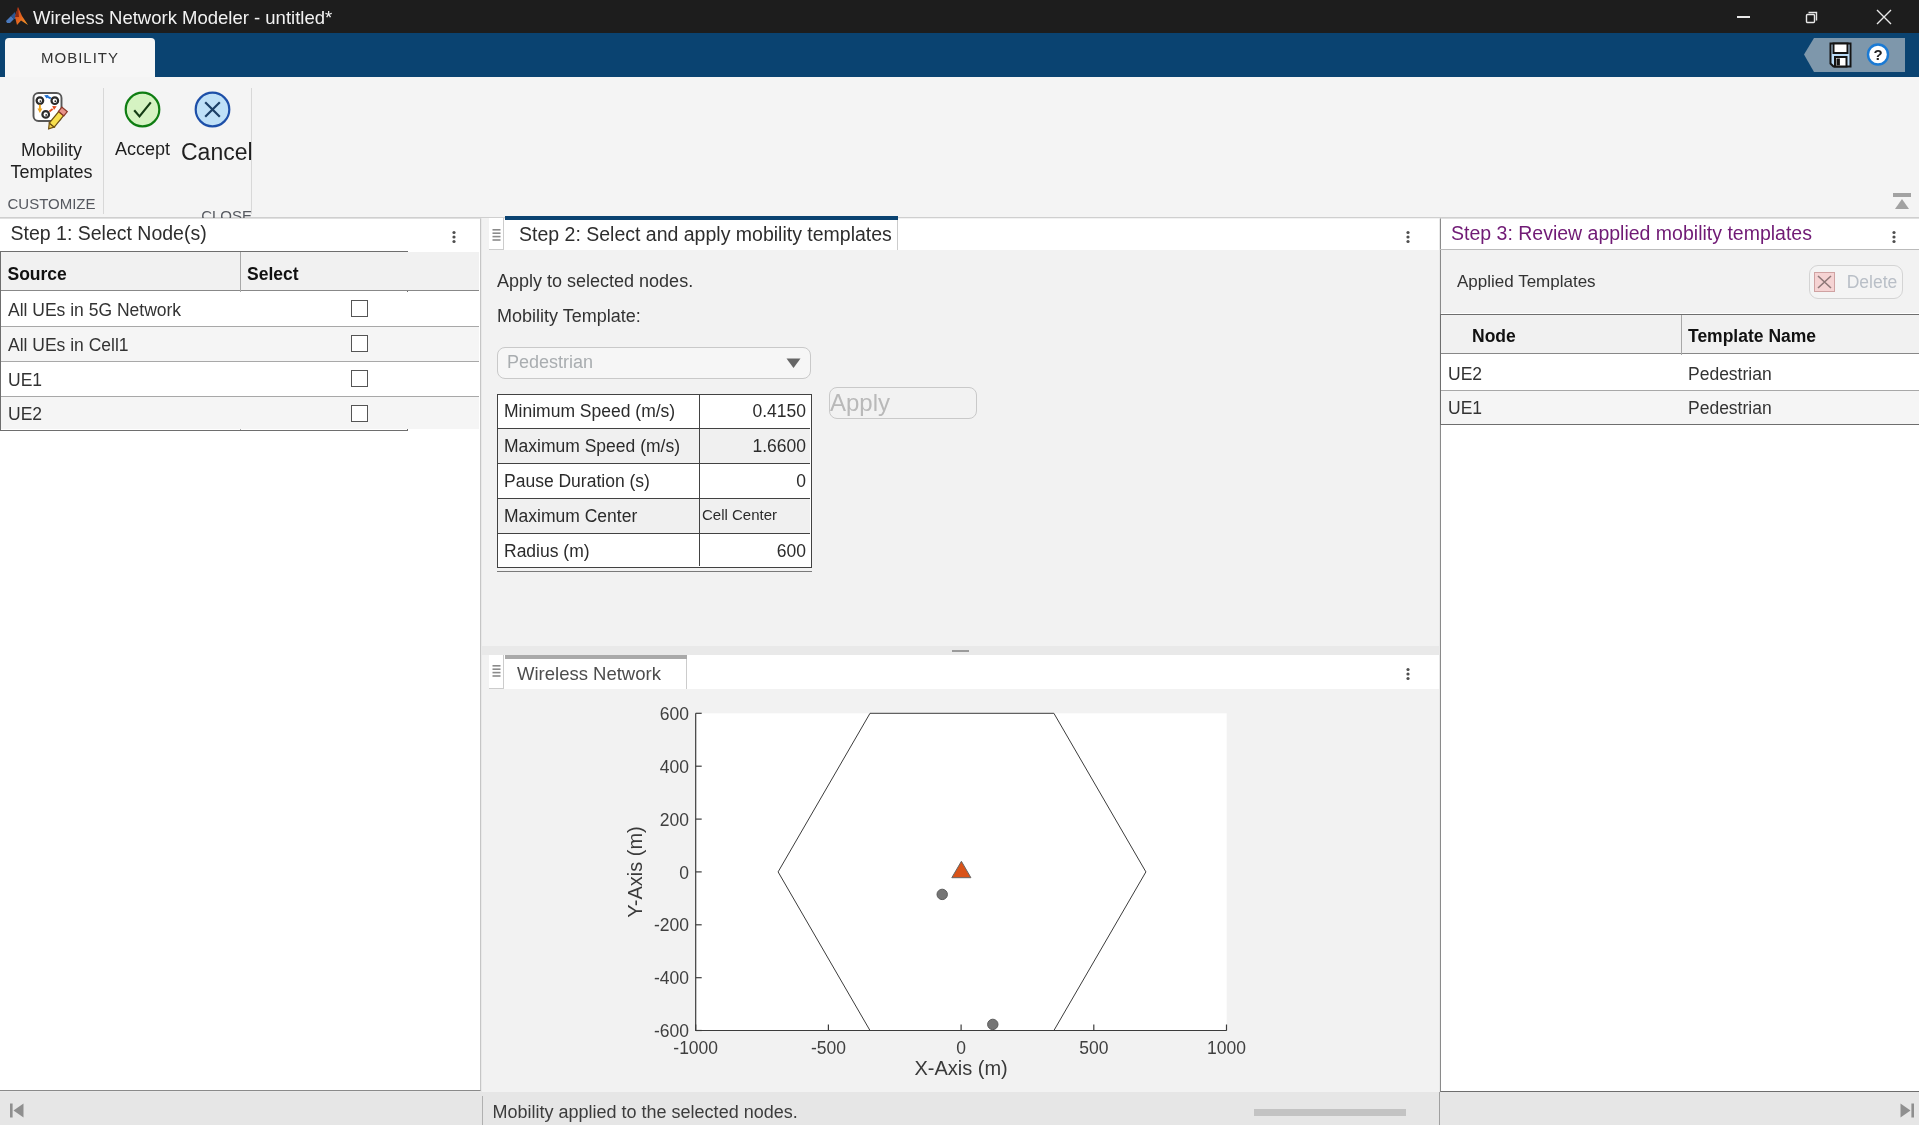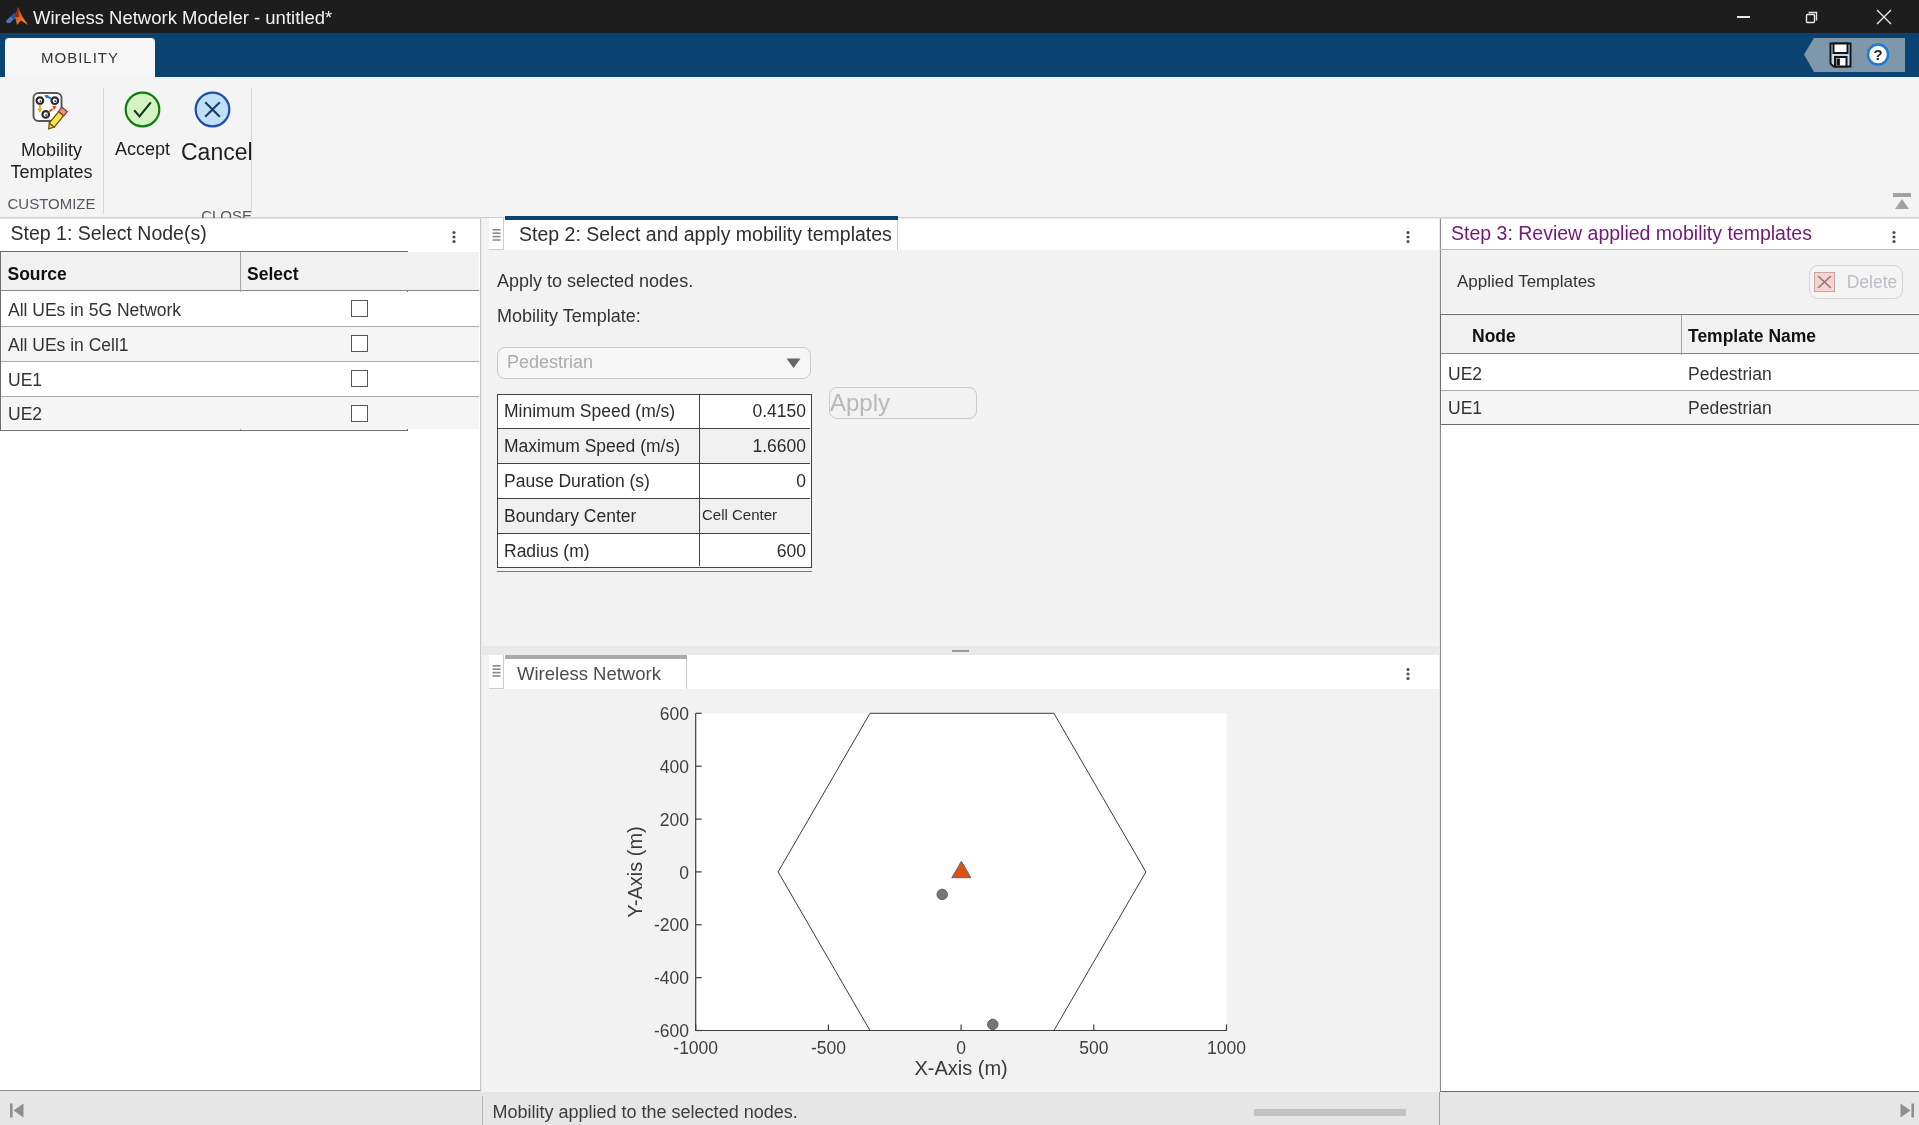--- a/index.html
+++ b/index.html
@@ -172,21 +172,21 @@
   <div class="abs" style="left:0;top:33.3px;width:312px;height:35.3px;background:#f0f0f0;"></div>
   <div class="abs" style="left:0;top:103.7px;width:312px;height:35.3px;background:#f0f0f0;"></div>
   <div class="abs" style="left:200.5px;top:0;width:1px;height:171px;background:#424242;"></div>
   <div class="abs" style="left:0;top:33.3px;width:312px;height:1px;background:#424242;"></div>
   <div class="abs" style="left:0;top:68.2px;width:312px;height:1px;background:#424242;"></div>
   <div class="abs" style="left:0;top:103.4px;width:312px;height:1px;background:#424242;"></div>
   <div class="abs" style="left:0;top:138.6px;width:312px;height:1px;background:#424242;"></div>
   <div class="abs" style="left:6px;top:6.5px;font-size:17.5px;color:#2b2b2b;">Minimum Speed (m/s)</div>
   <div class="abs" style="left:6px;top:41.5px;font-size:17.5px;color:#2b2b2b;">Maximum Speed (m/s)</div>
   <div class="abs" style="left:6px;top:76.5px;font-size:17.5px;color:#2b2b2b;">Pause Duration (s)</div>
-  <div class="abs" style="left:6px;top:111.5px;font-size:17.5px;color:#2b2b2b;">Boundary Center</div>
+  <div class="abs" style="left:6px;top:111.5px;font-size:17.5px;color:#2b2b2b;">Maximum Center</div>
   <div class="abs" style="left:6px;top:146.5px;font-size:17.5px;color:#2b2b2b;">Radius (m)</div>
   <div class="abs" style="left:200px;top:6.5px;width:108px;text-align:right;font-size:17.5px;color:#2b2b2b;">0.4150</div>
   <div class="abs" style="left:200px;top:41.5px;width:108px;text-align:right;font-size:17.5px;color:#2b2b2b;">1.6600</div>
   <div class="abs" style="left:200px;top:76.5px;width:108px;text-align:right;font-size:17.5px;color:#2b2b2b;">0</div>
   <div class="abs" style="left:204px;top:111px;font-size:15px;color:#2b2b2b;">Cell Center</div>
   <div class="abs" style="left:200px;top:146.5px;width:108px;text-align:right;font-size:17.5px;color:#2b2b2b;">600</div>
 </div>
 <div class="abs" style="left:497px;top:570.5px;width:315px;height:1px;background:#7a7a7a;"></div>
 
 <div class="abs" style="left:952px;top:649.5px;width:17px;height:2px;background:#9a9a9a;"></div>

